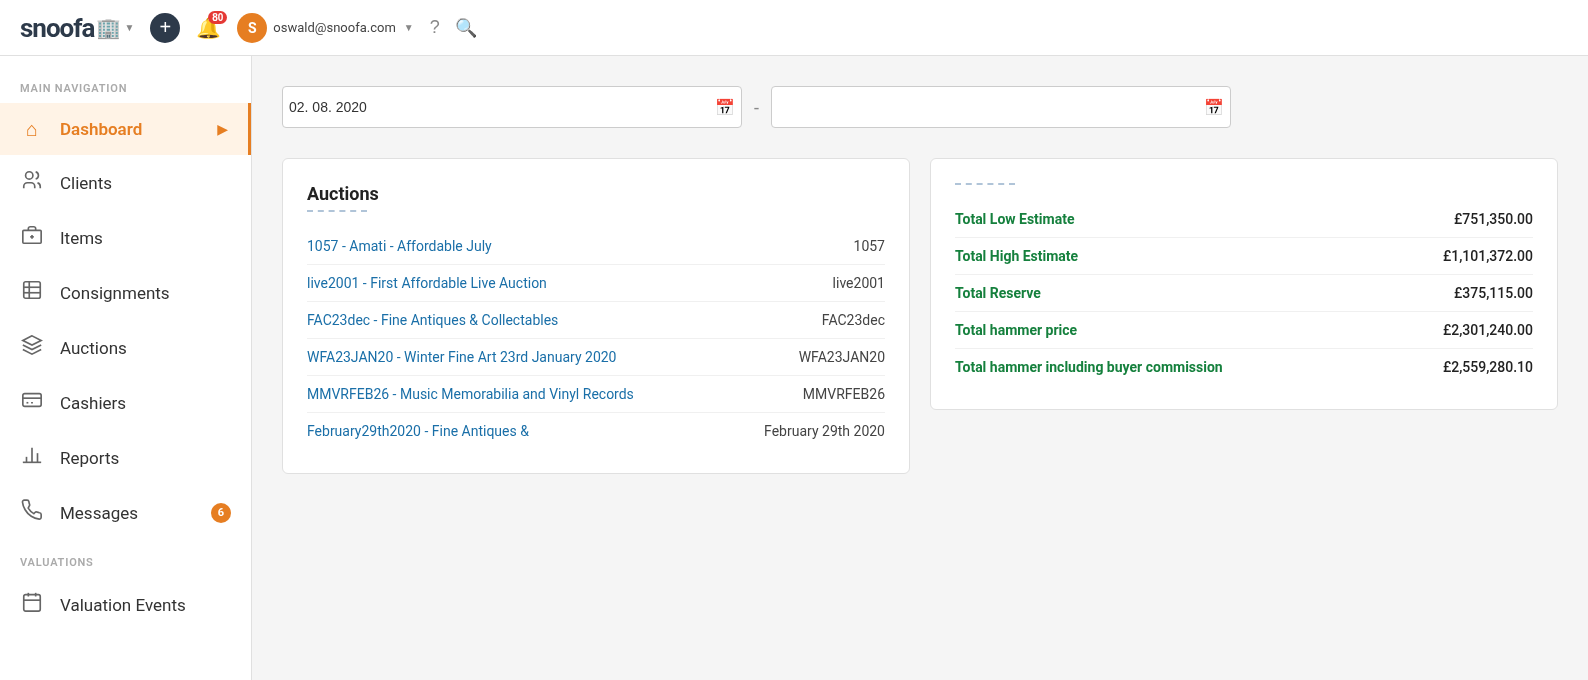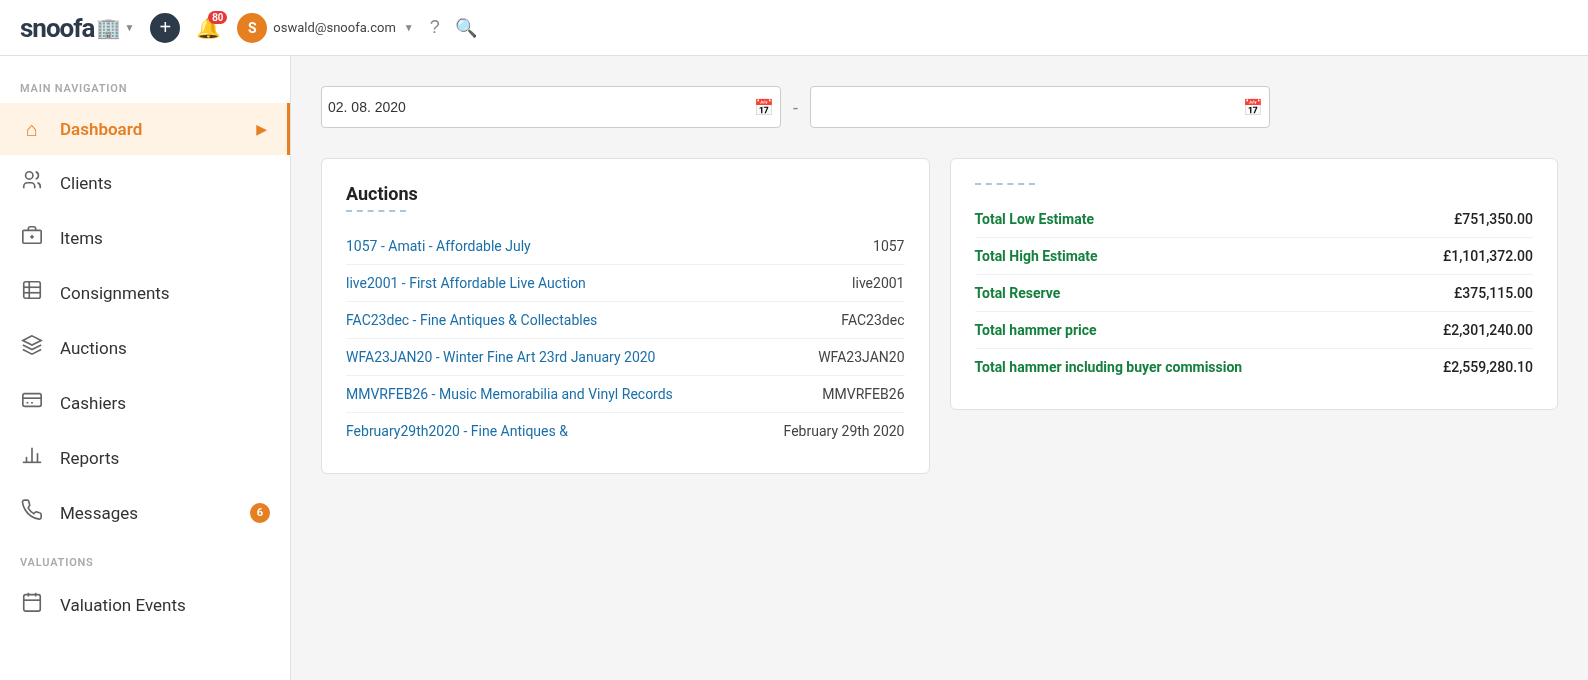--- a/index.html
+++ b/index.html
@@ -87,21 +87,21 @@
 
     
     .layout {
       display: flex;
       margin-top: 56px;
       height: calc(100vh - 56px);
     }
 
     
     .sidebar {
-      width: 291px;
+      width: 252px;
       background: #fff;
       border-right: 1px solid #e0e0e0;
       flex-shrink: 0;
       overflow-y: auto;
       padding-top: 10px;
     }
     .sidebar-section-label {
       font-size: 11px;
       color: #aaa;
       font-weight: 600;

